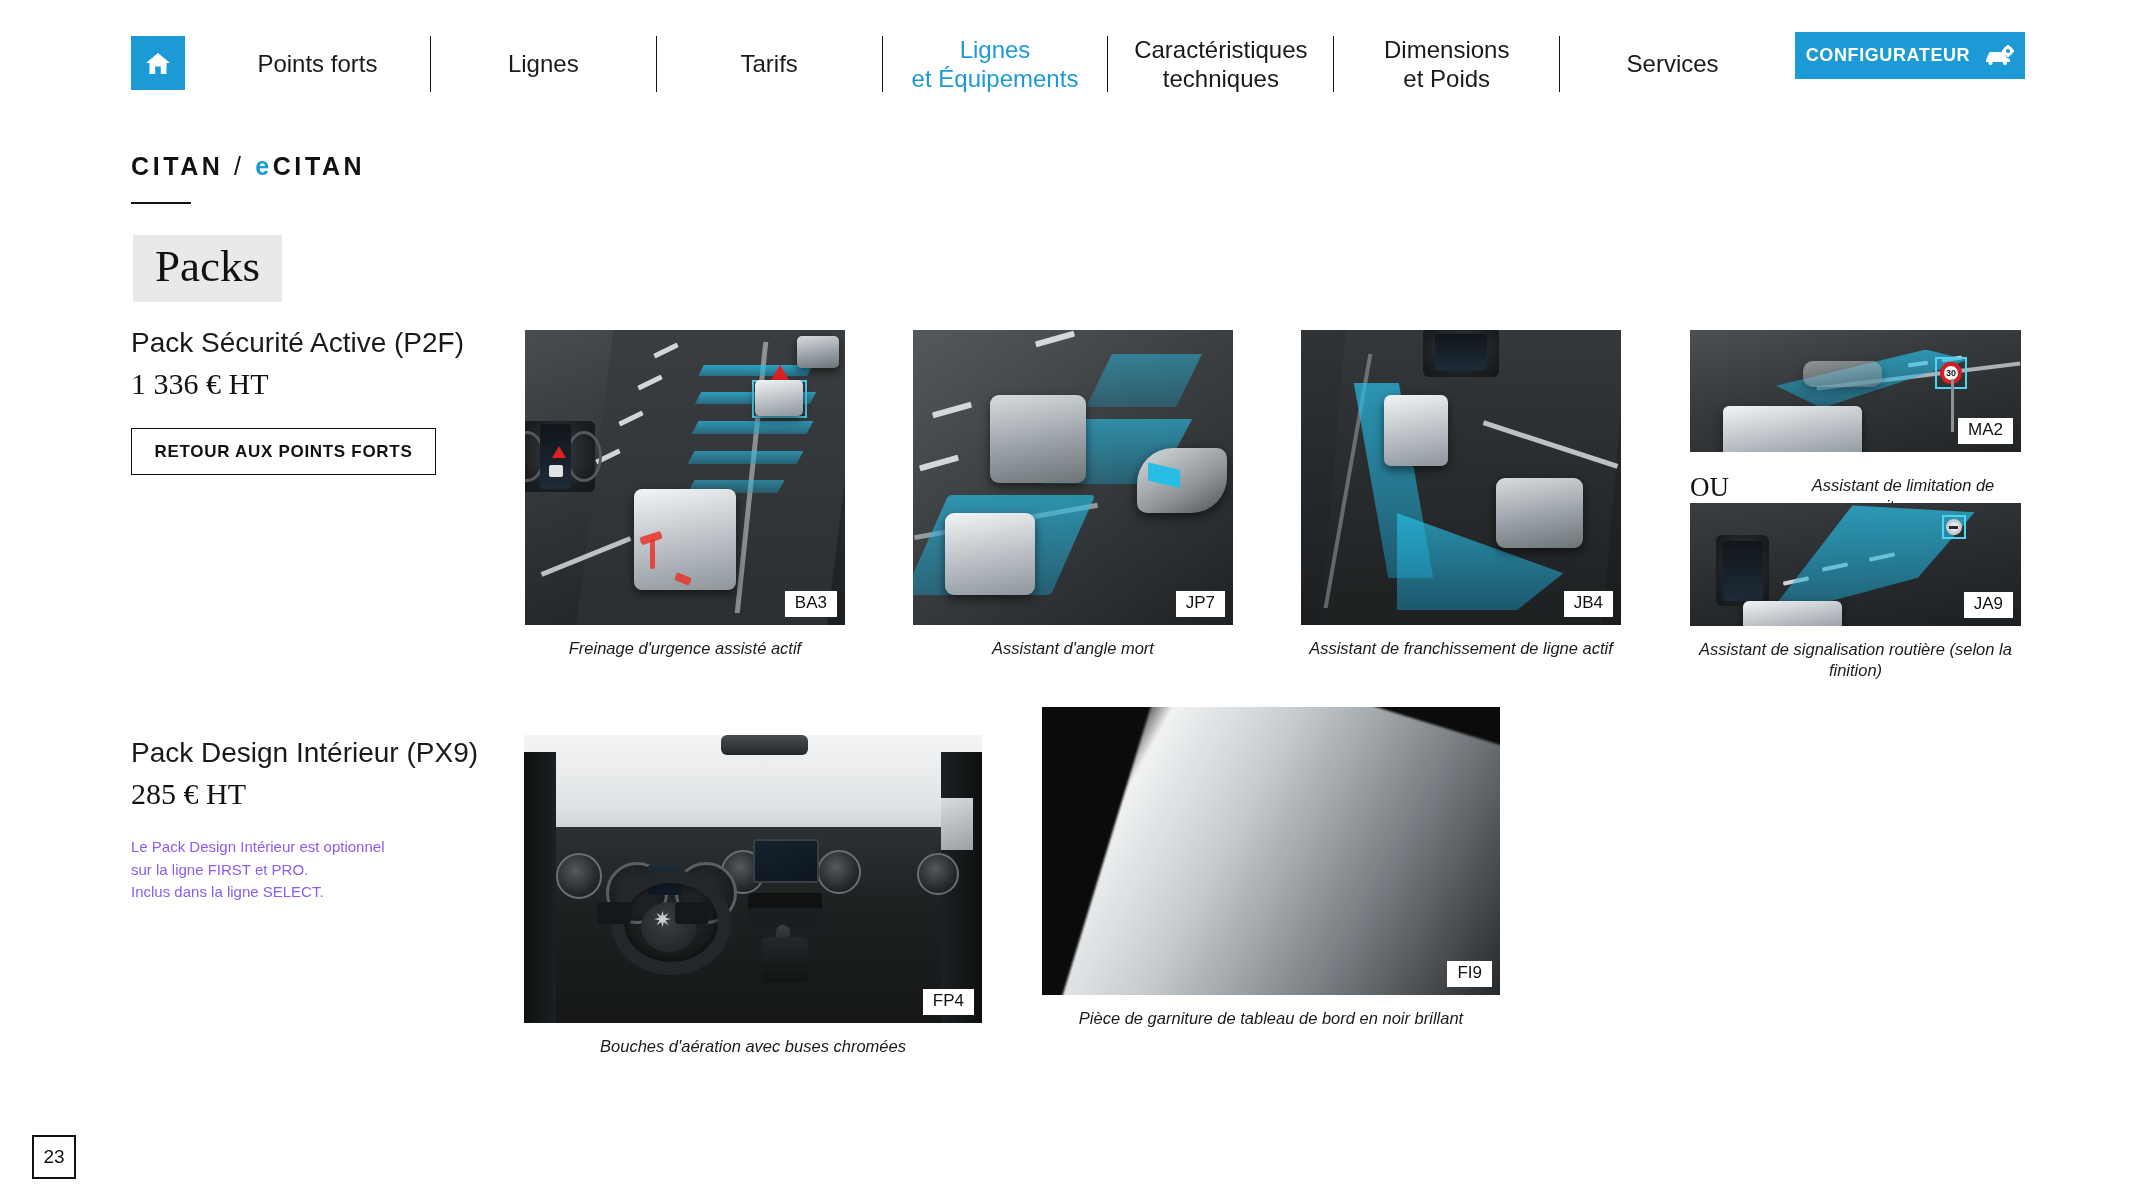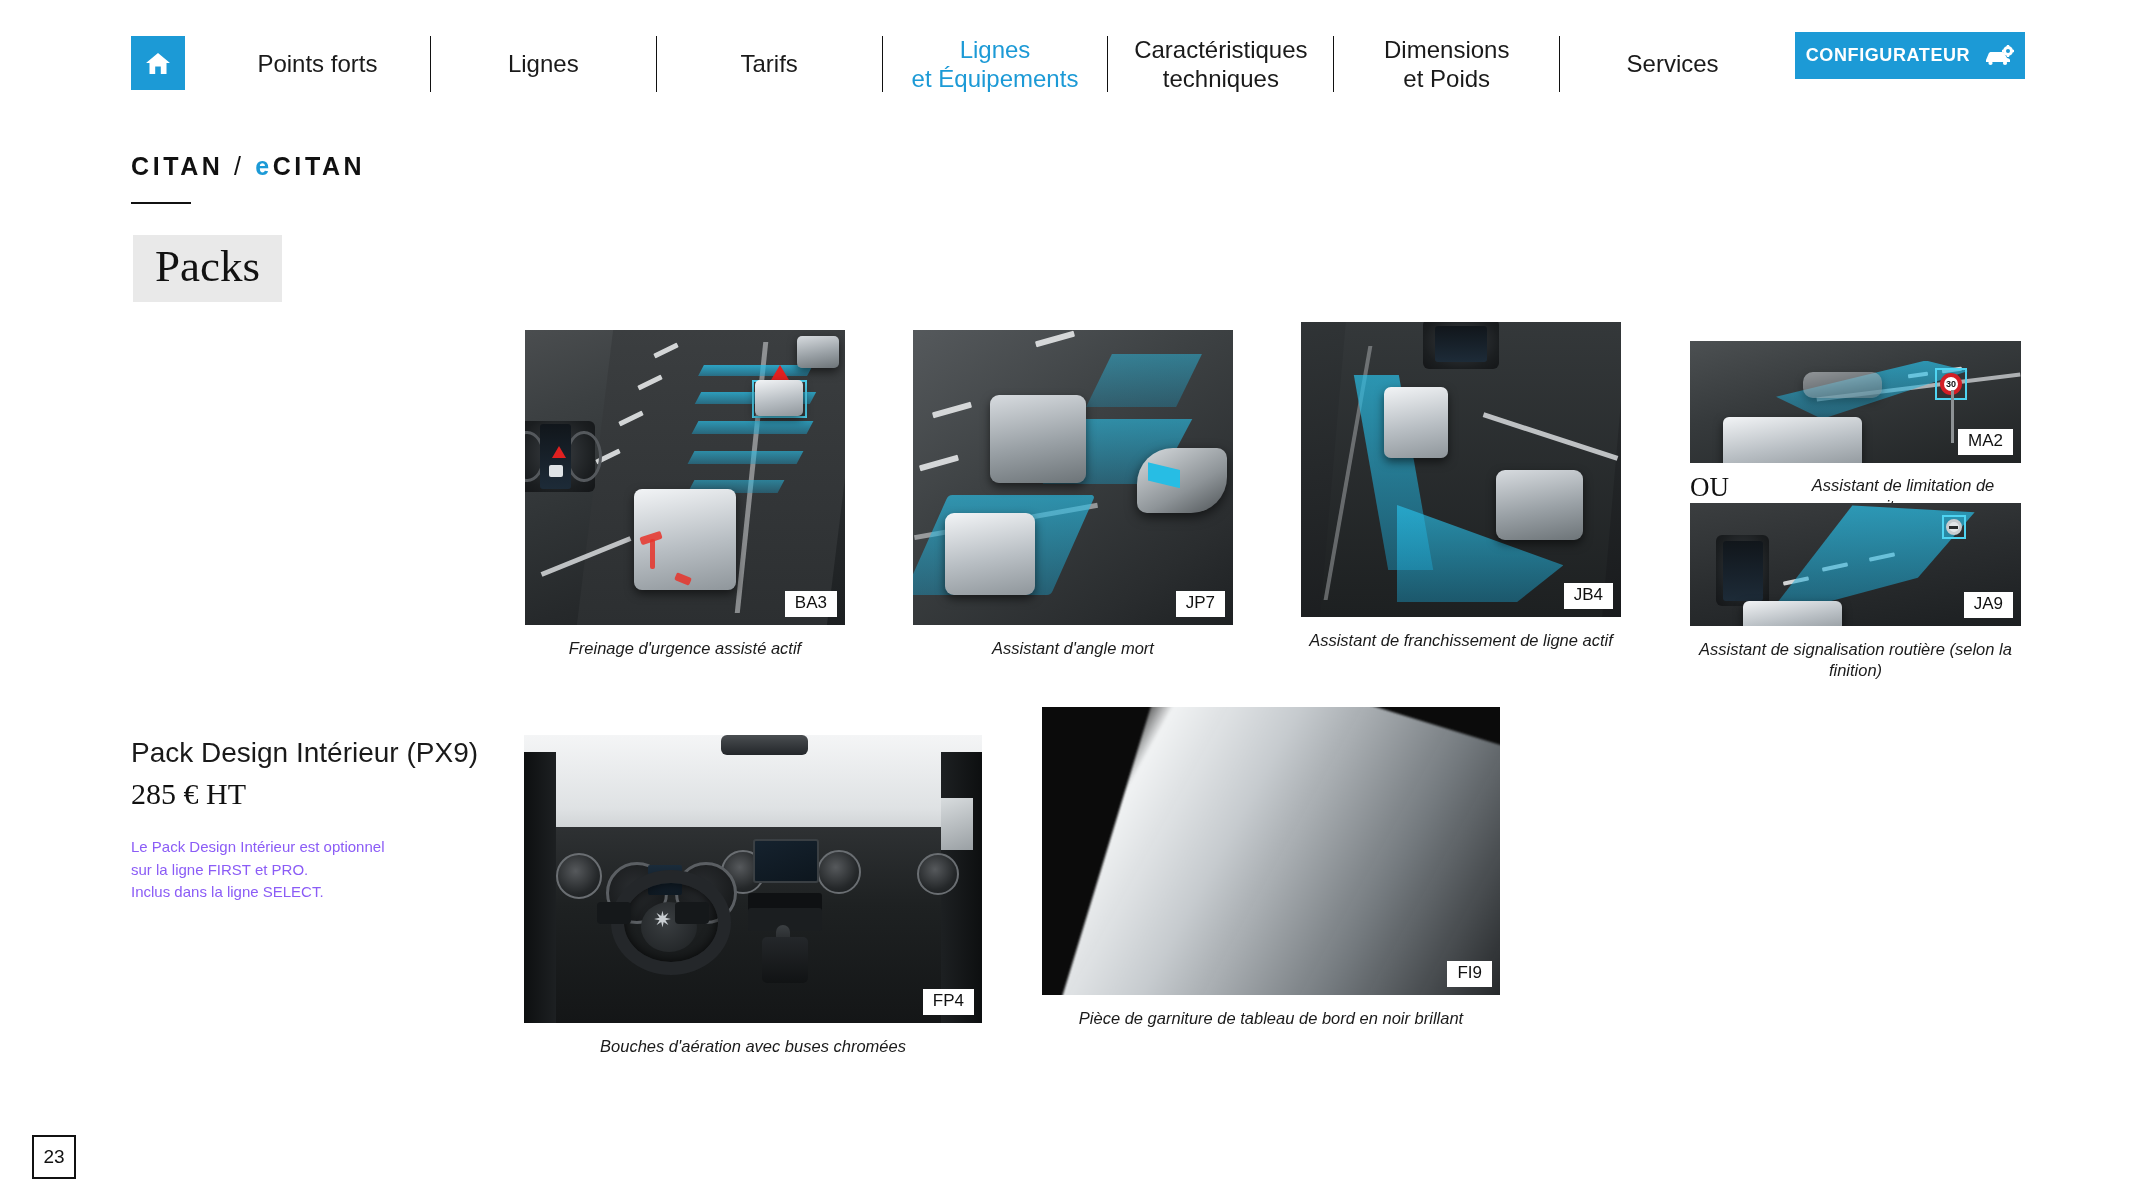--- a/index.html
+++ b/index.html
@@ -391,20 +391,25 @@
 
   <div class="breadcrumb">
     <span>CITAN</span>
     <span class="slash">/</span>
     <span class="e">e</span><span>CITAN</span>
   </div>
   <div class="rule"></div>
 
   <div class="section-title">Packs</div>
 
+  <div class="block1-left">
+    <div class="pack-name">Pack Sécurité Active (P2F)</div>
+    <div class="pack-price">1 336 € HT</div>
+    <div class="back-btn">RETOUR AUX POINTS FORTS</div>
+  </div>
 
   <div class="fig" style="left:525px; top:330px; width:320px;">
     <div class="fig-img" style="height:295px;">
       <div class="scene">
         <div class="road" style="left:22%;top:0;width:78%;height:100%;transform:skewX(-7deg);"></div>
         <div class="lane-solid" style="left:4%;top:76%;width:30%;height:5px;transform:rotate(-22deg);"></div>
         <div class="lane-solid" style="left:70%;top:4%;width:5px;height:92%;transform:skewX(-6deg);opacity:.5;"></div>
         <div class="lane-dash" style="left:40%;top:6%;width:26px;height:5px;transform:rotate(-26deg);"></div>
         <div class="lane-dash" style="left:35%;top:17%;width:26px;height:5px;transform:rotate(-26deg);"></div>
         <div class="lane-dash" style="left:29%;top:29%;width:26px;height:5px;transform:rotate(-26deg);"></div>
@@ -456,21 +461,21 @@
 
         <div style="position:absolute;right:2%;top:40%;width:28%;height:22%;background:linear-gradient(150deg,#d9dde0,#8e9498 60%,#4e5356);border-radius:36px 10px 36px 10px;box-shadow:0 4px 12px rgba(0,0,0,.6);">
           <div style="position:absolute;left:12%;top:22%;width:36%;height:40%;background:#27bde4;clip-path:polygon(0 0,100% 30%,100% 100%,0 70%);"></div>
         </div>
       </div>
       <div class="code-tag">JP7</div>
     </div>
     <div class="fig-cap">Assistant d'angle mort</div>
   </div>
 
-  <div class="fig" style="left:1301px; top:322px; width:320px;">
+  <div class="fig" style="left:1301px; top:330px; width:320px;">
     <div class="fig-img" style="height:295px;">
       <div class="scene" style="background:linear-gradient(170deg,#303436,#25282a 45%,#191b1d 100%);">
         <div class="road" style="left:10%;top:0;width:88%;height:100%;background:linear-gradient(180deg,#34383a,#1d2021);transform:skewX(-5deg);"></div>
         <div class="lane-solid" style="left:14%;top:8%;width:4px;height:86%;transform:skewX(-10deg);opacity:.35;"></div>
         <div class="lane-solid" style="left:56%;top:38%;width:44%;height:5px;transform:rotate(18deg);opacity:.8;"></div>
 
         <div class="cluster" style="left:38%;top:-1%;width:24%;height:17%;">
           <div class="screen" style="left:16%;top:14%;width:68%;height:72%;"></div>
         </div>
 
@@ -479,21 +484,21 @@
 
         <div class="vehicle" style="left:26%;top:22%;width:20%;height:24%;border-radius:7px;"></div>
         <div class="vehicle dark" style="left:61%;top:50%;width:27%;height:24%;border-radius:9px;"></div>
       </div>
       <div class="code-tag">JB4</div>
     </div>
     <div class="fig-cap">Assistant de franchissement de ligne actif</div>
   </div>
 
   <div class="fig" style="left:1690px; top:330px; width:331px;">
-    <div class="fig-img" style="height:122px;margin-top:11px;">
+    <div class="fig-img" style="height:122px;">
       <div class="scene" style="background:linear-gradient(165deg,#4c5052,#363a3c 40%,#212425 100%);">
         <div class="lane-solid" style="left:38%;top:36%;width:62%;height:4px;transform:rotate(-7deg);opacity:.7;"></div>
         <div class="lane-dash" style="left:66%;top:26%;width:20px;height:4px;transform:rotate(-8deg);"></div>
         <div class="lane-dash" style="left:76%;top:22%;width:20px;height:4px;transform:rotate(-8deg);"></div>
         <div class="beam" style="left:26%;top:16%;width:58%;height:48%;clip-path:polygon(0 62%,78% 0,100% 18%,24% 100%);opacity:.78;"></div>
         <div class="vehicle dark" style="left:34%;top:25%;width:24%;height:22%;border-radius:10px;opacity:.55;"></div>
         <div class="vehicle" style="left:10%;top:62%;width:42%;height:42%;border-radius:6px;"></div>
 
         <div style="position:absolute;left:74%;top:22%;width:32px;height:32px;border:2px solid #4fd4f2;display:flex;align-items:center;justify-content:center;">
           <div style="width:22px;height:22px;border-radius:50%;background:#fff;border:4px solid #d31f26;display:flex;align-items:center;justify-content:center;font-size:9px;color:#111;font-weight:bold;">30</div>

